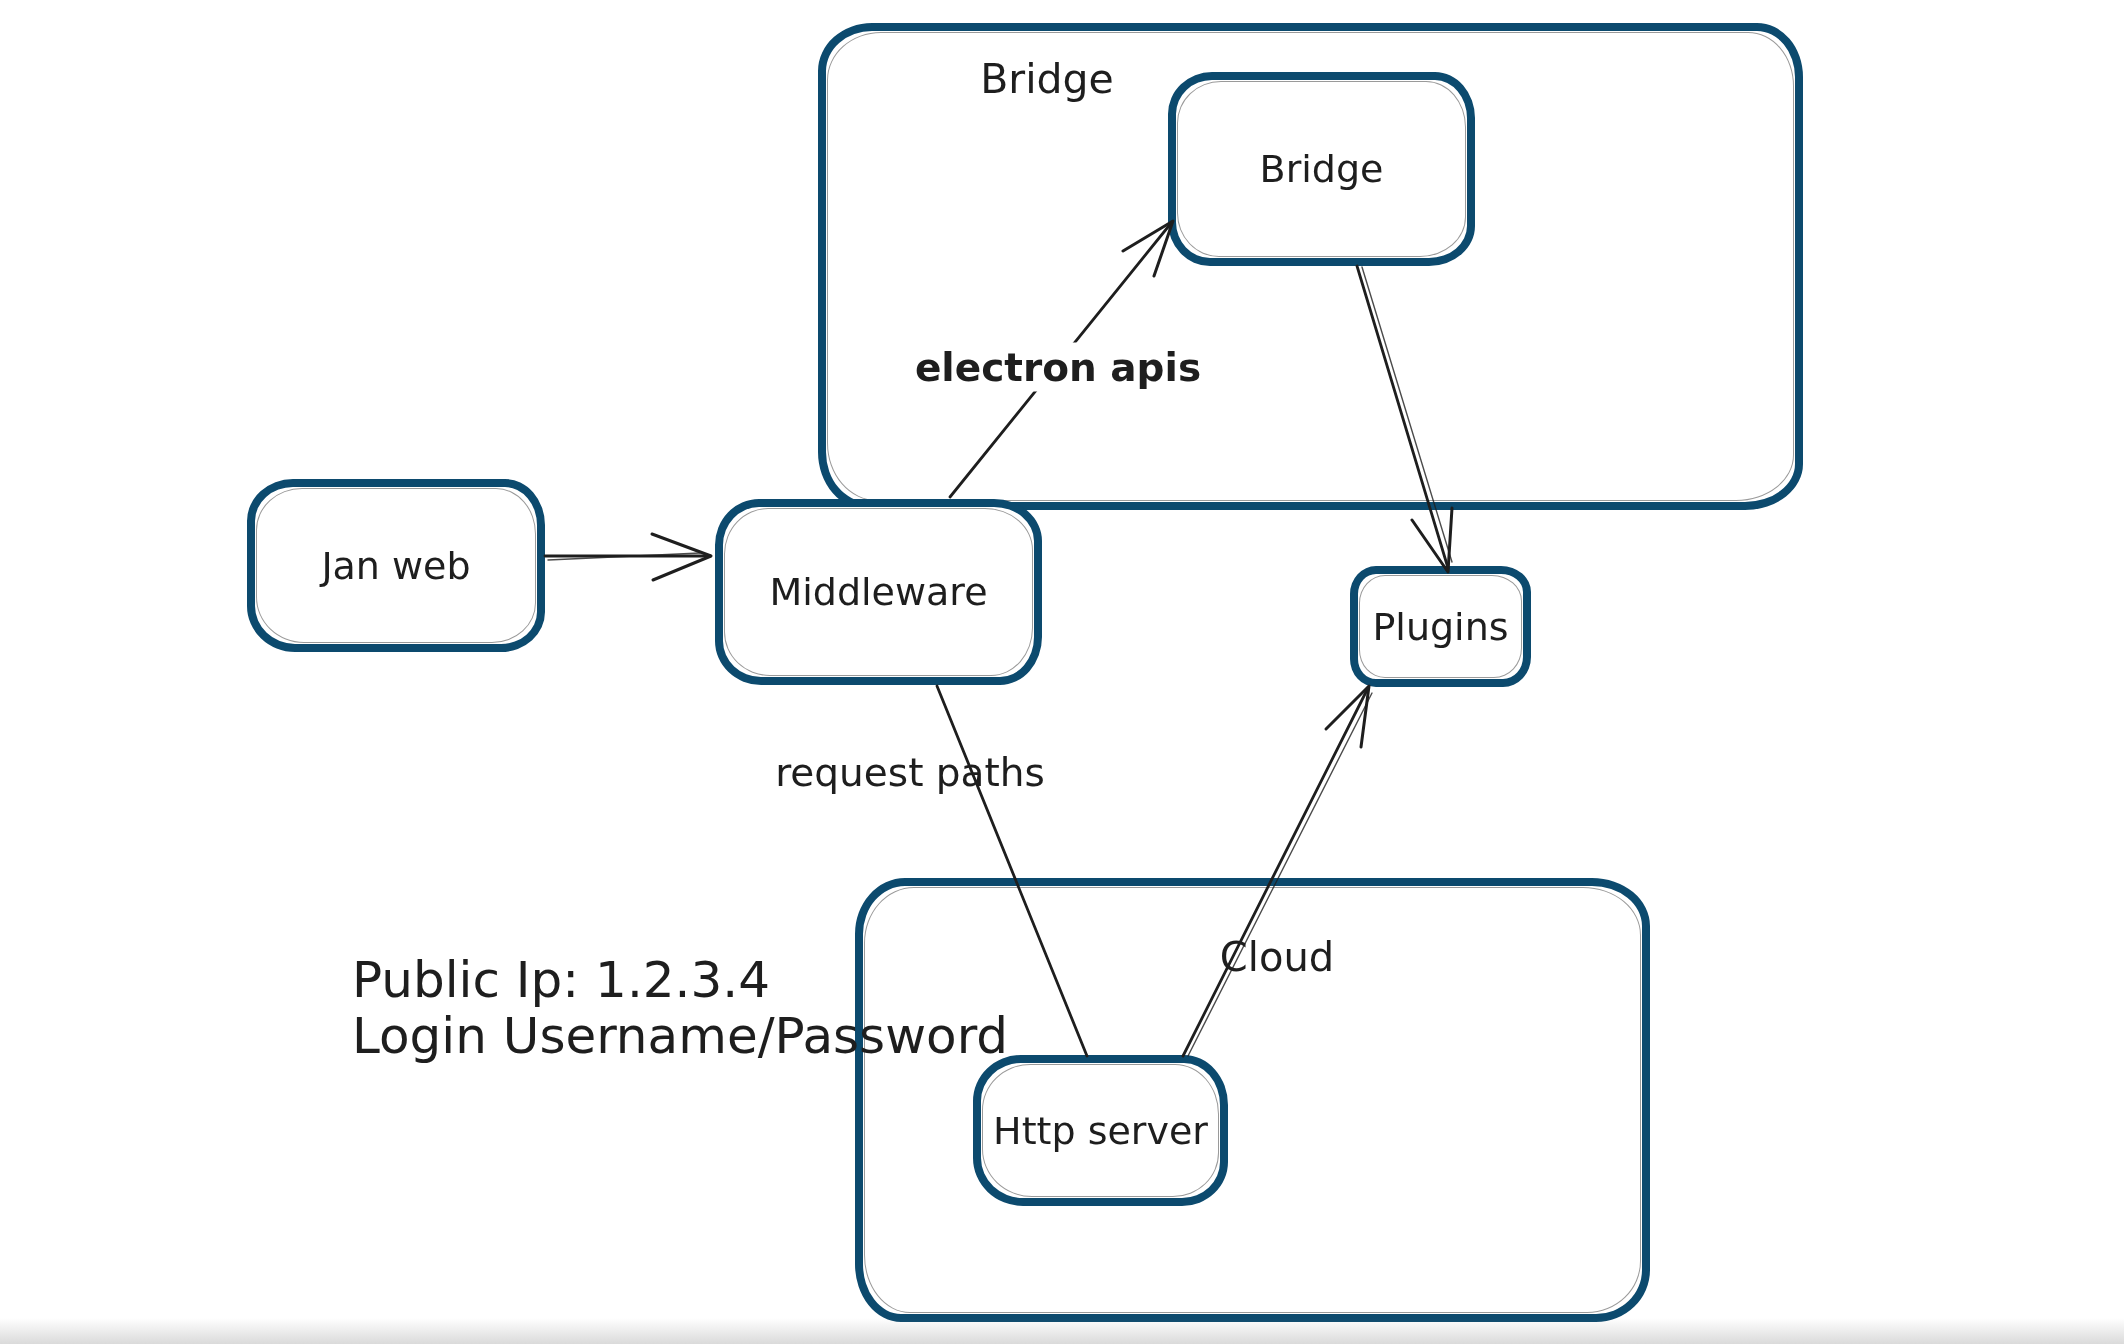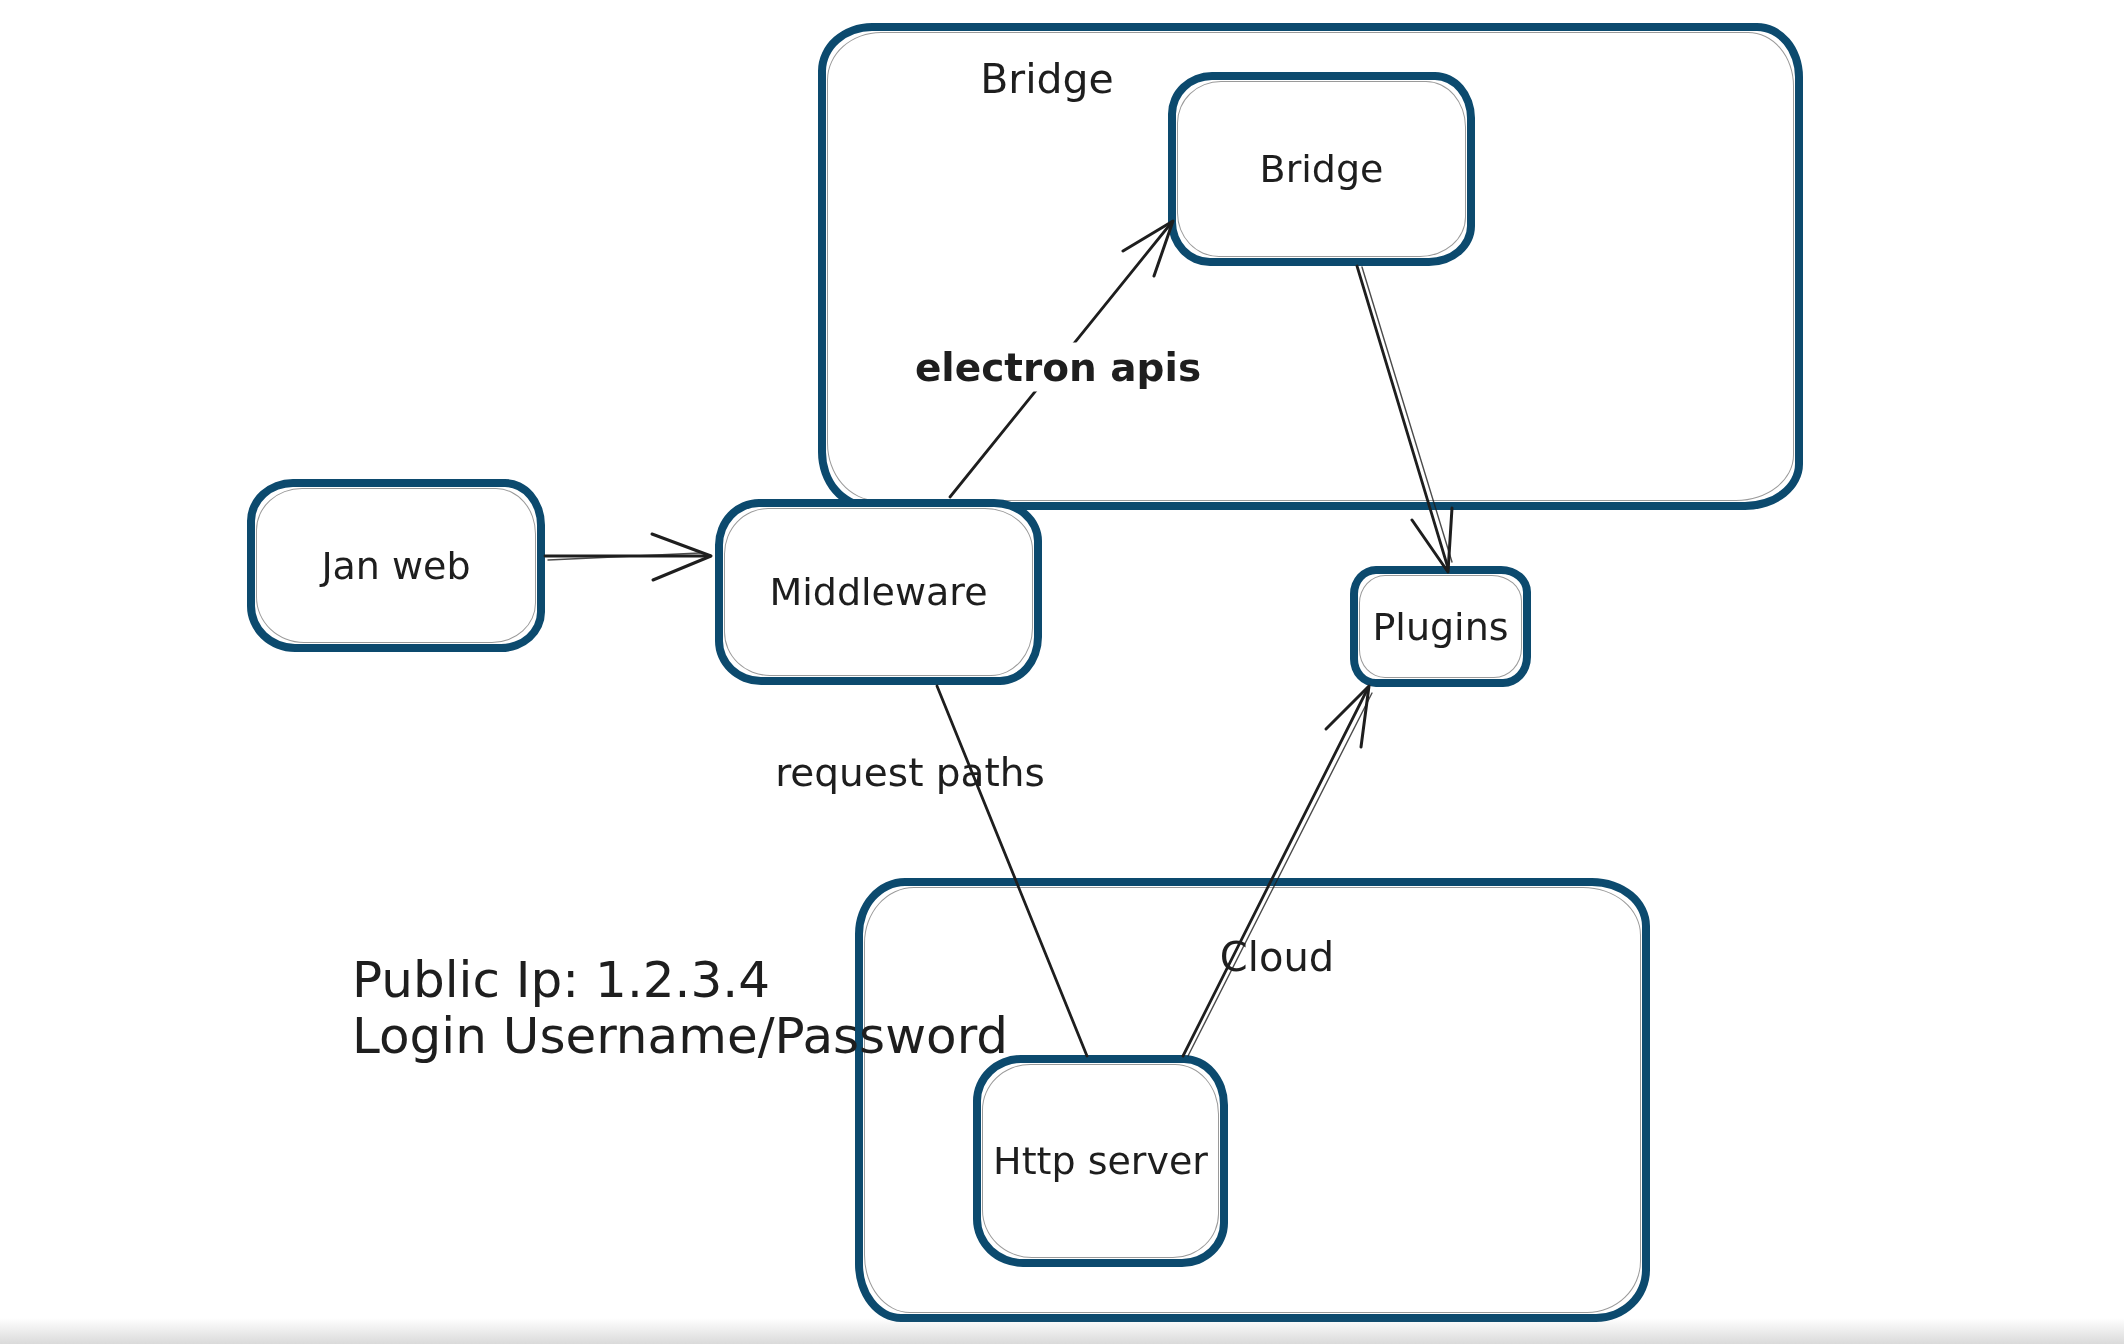--- a/index.html
+++ b/index.html
@@ -53,21 +53,21 @@
     z-index: 2;
   }
   .node-jan-web     { left: 247px;  top: 479px;  width: 298px; height: 173px;
                       border-radius: 46px 40px 44px 48px / 42px 46px 40px 46px; }
   .node-middleware  { left: 715px;  top: 499px;  width: 327px; height: 186px;
                       border-radius: 44px 48px 42px 46px / 46px 42px 48px 44px; justify-content: center; }
   .node-bridge      { left: 1168px; top: 72px;   width: 307px; height: 194px;
                       border-radius: 44px 40px 46px 42px / 42px 46px 40px 44px; }
   .node-plugins     { left: 1350px; top: 566px;  width: 181px; height: 121px;
                       border-radius: 26px 30px 28px 26px / 28px 26px 30px 28px; }
-  .node-http-server { left: 973px;  top: 1055px; width: 255px; height: 212px;
+  .node-http-server { left: 973px;  top: 1055px; width: 255px; height: 151px;
                       border-radius: 48px 44px 46px 50px / 46px 50px 44px 48px; }
 
   
   svg.edges {
     position: absolute;
     left: 0; top: 0;
     width: 2124px; height: 1344px;
     z-index: 3;
     pointer-events: none;
   }

